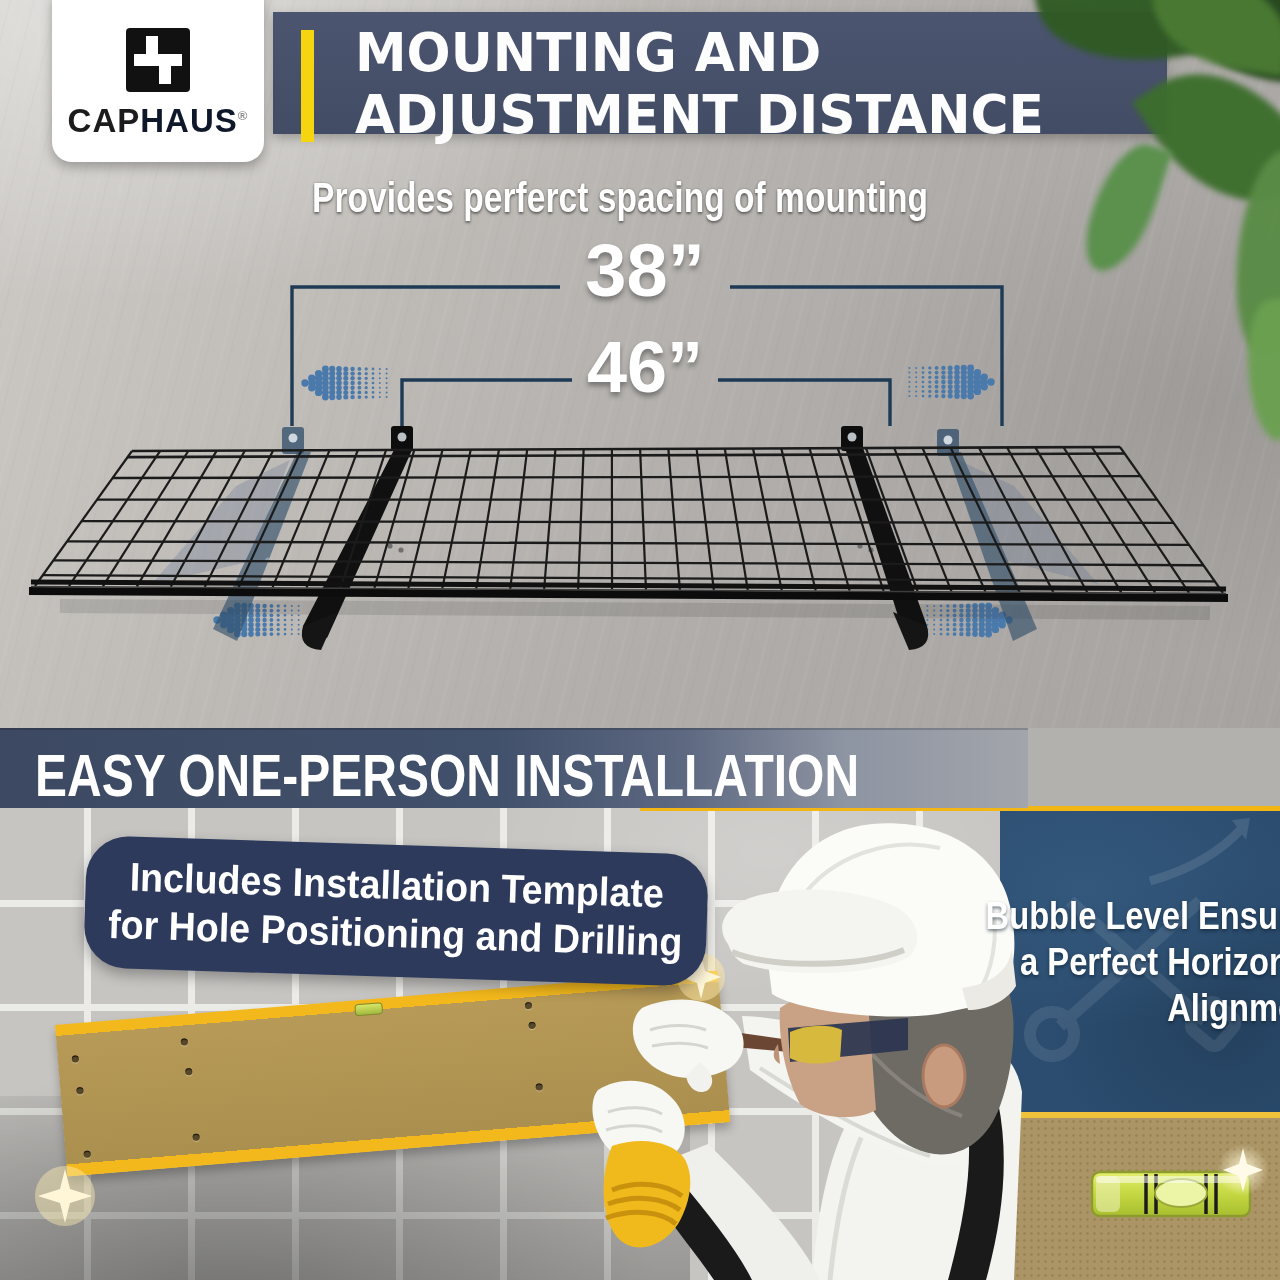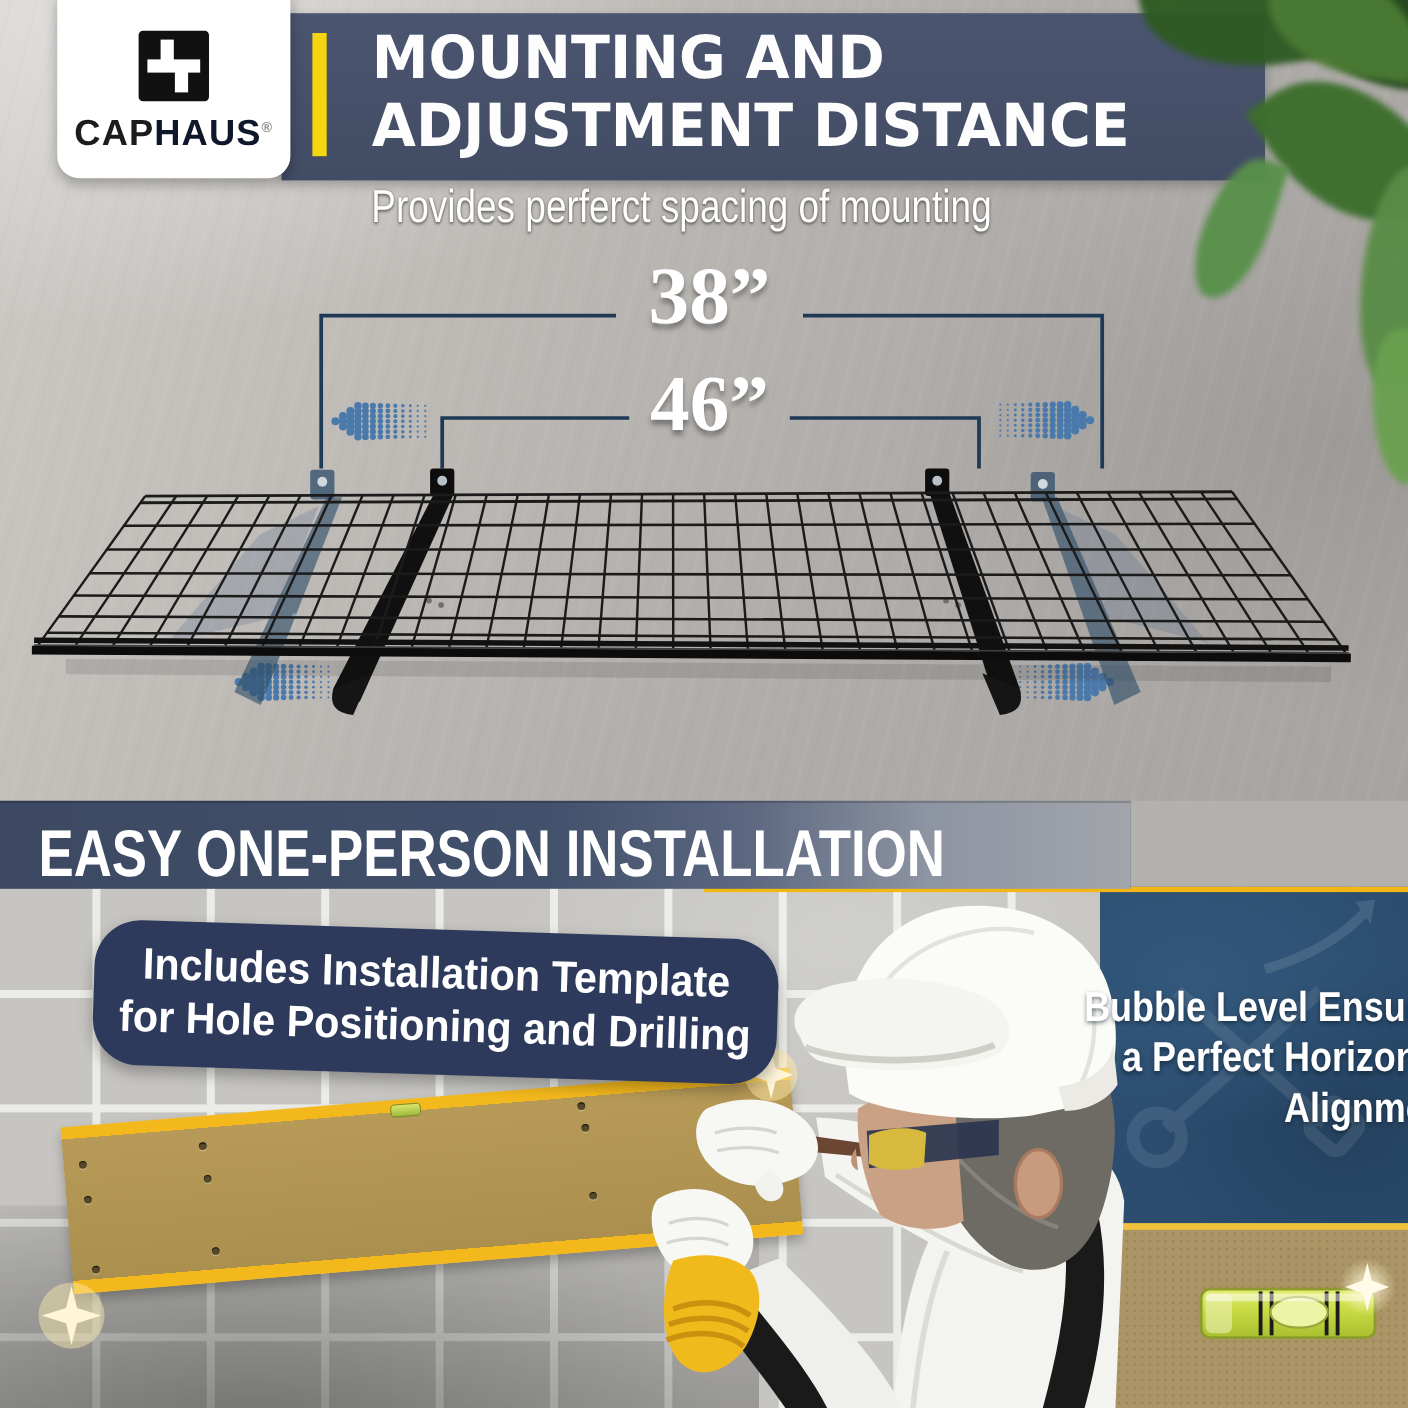--- a/index.html
+++ b/index.html
@@ -19,34 +19,34 @@
   #logo-mono{position:absolute;left:74px;top:34px;width:64px;height:64px;background:#111;border-radius:4px;}
   #logo-mono i{position:absolute;background:#fff;}
   #logo-mono .b1{left:20px;top:8px;width:12px;height:26px;}
   #logo-mono .b2{left:33px;top:30px;width:12px;height:26px;}
   #logo-mono .b3{left:8px;top:26px;width:48px;height:12px;}
   #logo-word{position:absolute;left:0;top:108px;width:100%;text-align:center;
      font-size:33px;font-weight:bold;letter-spacing:1px;color:#1c1c1c;}
   #logo-word .lt{color:#0f172a;font-weight:bold;}
   #logo-word sup{font-size:13px;color:#8a8a8a;}
   
-  #title-box{position:absolute;left:256px;top:12px;width:894px;height:152px;
+  #title-box{position:absolute;left:273px;top:12px;width:894px;height:122px;
      background:linear-gradient(180deg,#4b5570,#424c64);box-shadow:0 4px 10px rgba(0,0,0,.25);z-index:4;}
   #title-accent{position:absolute;left:28px;top:18px;width:13px;height:112px;background:#f5d410;}
   .title-line{position:absolute;left:82px;color:#fdfdfd;font-weight:800;
      font-family:"DejaVu Sans",sans-serif;font-size:54px;line-height:54px;white-space:nowrap;
      letter-spacing:0px;transform:scaleX(.96);transform-origin:left center;}
   #title-l1{top:14px;}#title-l2{top:76px;}
-  #subtitle{position:absolute;left:160px;top:164px;width:920px;text-align:center;
-     color:#fff;font-weight:normal;font-size:42px;white-space:nowrap;z-index:4;
+  #subtitle{position:absolute;left:160px;top:174px;width:920px;text-align:center;
+     color:#fff;font-weight:bold;font-size:42px;white-space:nowrap;z-index:4;
      text-shadow:0 2px 3px rgba(60,58,55,.65),0 0 2px rgba(60,58,55,.5);}
   #subtitle span{display:inline-block;transform:scaleX(.8);transform-origin:center;}
   
   .measure-label{position:absolute;width:320px;text-align:center;color:#fff;
-     font-family:Liberation Serif, serif;font-weight:800;z-index:5;
+     font-family:Liberation Sans, sans-serif;font-weight:800;z-index:5;
      text-shadow:0 4px 5px rgba(45,45,45,.45);}
   #measure-38{left:485px;top:228px;font-size:74px;}
   #measure-26{left:485px;top:326px;font-size:72px;}
   
   .leaf{position:absolute;filter:blur(3px);opacity:.96;z-index:7;}
   
   #mid-band{position:absolute;left:0;top:728px;width:1028px;height:78px;z-index:8;
      background:linear-gradient(90deg,#3d4962 0%,#41506b 48%,#5c6780 66%,#8d94a2 82%,#a2a5ab 100%);
      border-top:2px solid rgba(0,0,0,.18);}
   #mid-band .txt{position:absolute;left:35px;top:11px;color:#fff;font-weight:800;

